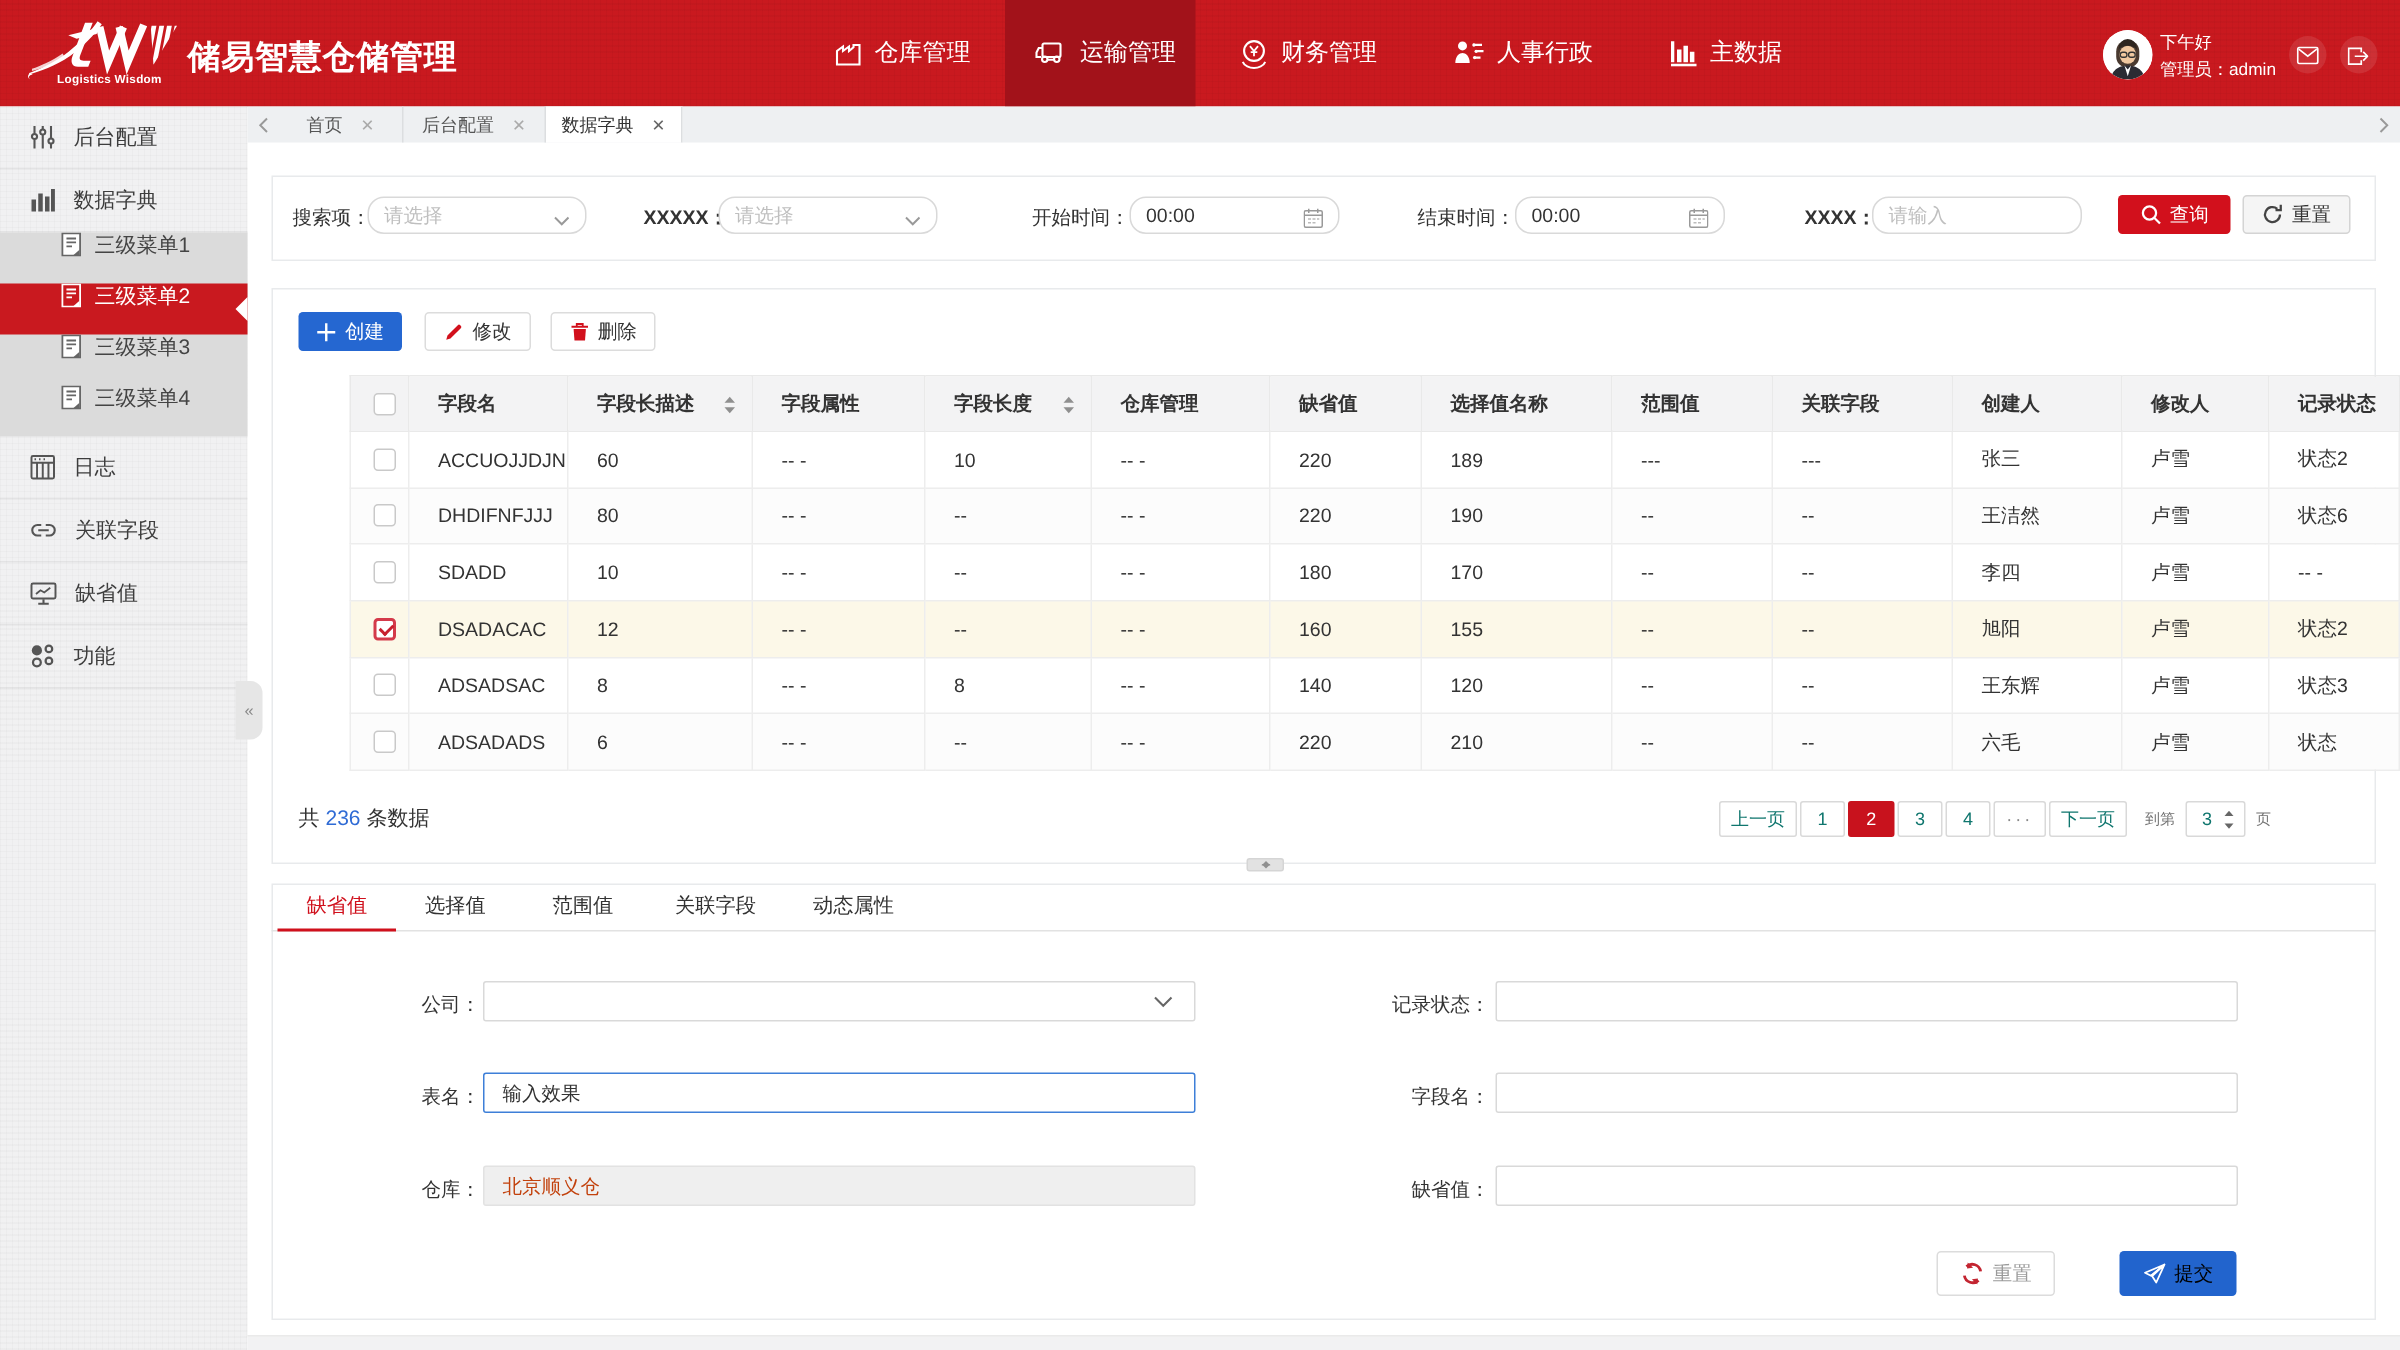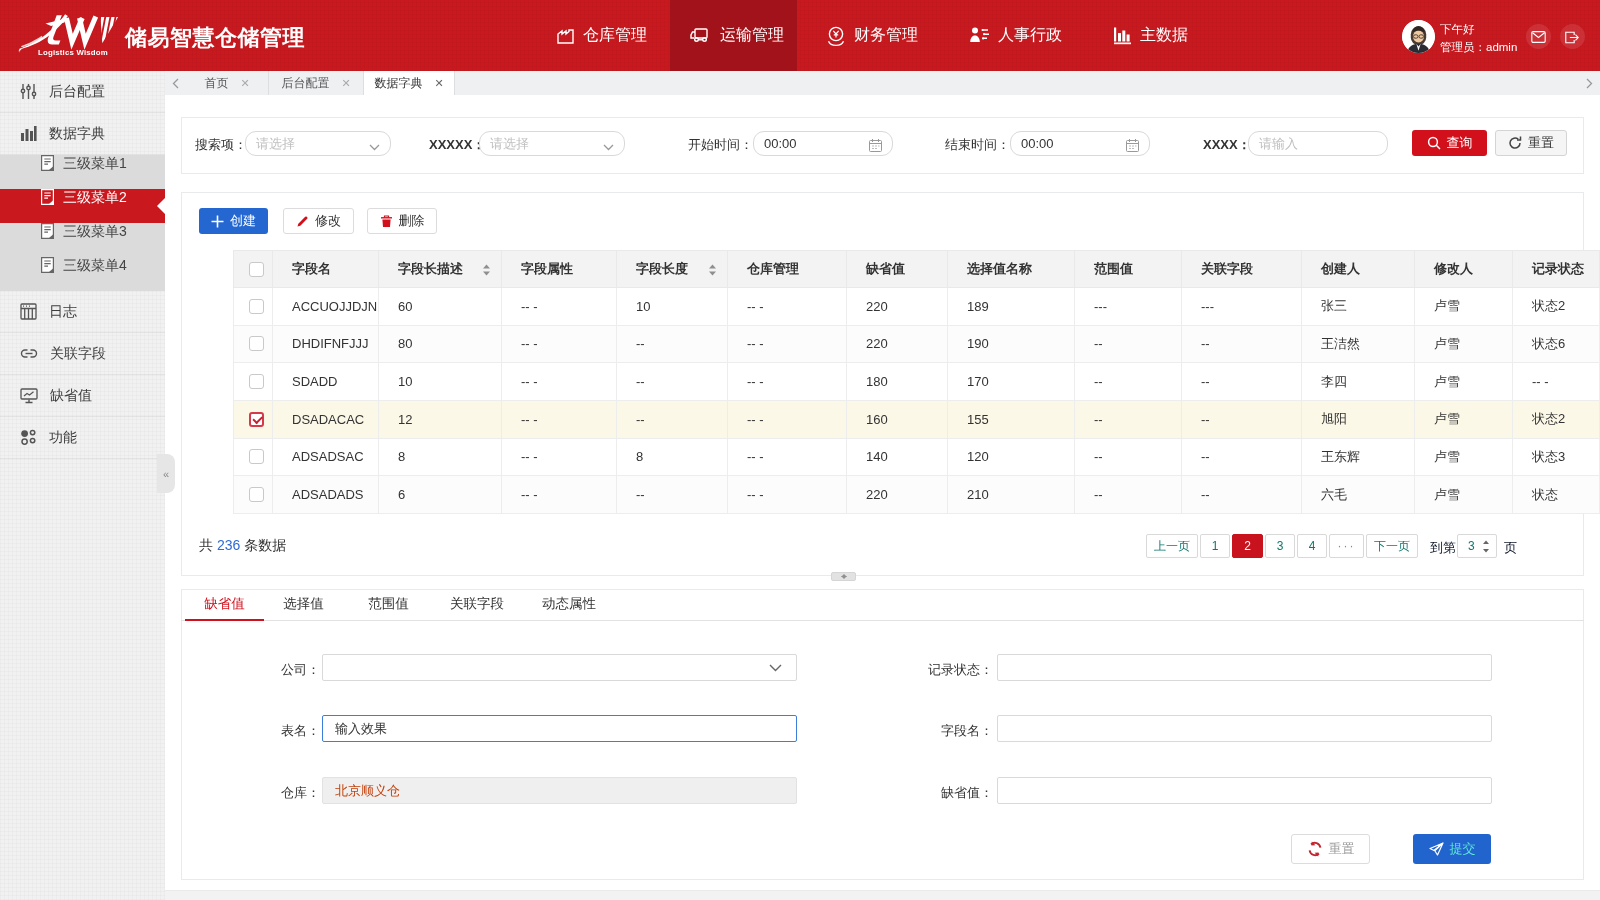--- a/index.html
+++ b/index.html
@@ -78,36 +78,36 @@
 .sortico { position:absolute; right:10px; top:12px; }
 .cb { width:15px; height:15px; border:1px solid #c9c9c9; border-radius:3px; background:#fff; margin-left:5px; }
 .cb.red { border:2px solid #d43a4a; position:relative; }
 .cb.red:after { content:""; position:absolute; left:1.5px; top:2.5px; width:7px; height:3.5px; border-left:2px solid #c8202e; border-bottom:2px solid #c8202e; transform:rotate(-45deg); }
 
 
 .pgtotal { position:absolute; left:199px; top:537px; font-size:14px; color:#333; }
 .pgtotal b { color:#2f6bd5; font-weight:normal; padding:0 4px; }
 .pgbtn { position:absolute; top:534px; height:24px; border:1px solid #d9d9d9; border-radius:2px; background:#fff; color:#0f766e; font-size:12px; display:flex; align-items:center; justify-content:center; }
 .pgbtn.on { background:#c8121d; border-color:#c8121d; color:#fff; }
-.pgtext { position:absolute; top:539px; font-size:13px; color:#0f172a; }
+.pgtext { position:absolute; top:539px; font-size:10px; color:#737373; }
 
 .divider-pill { position:absolute; left:831px; top:572px; width:25px; height:9px; background:#e2e2e2; border:1px solid #d5d5d5; border-radius:2px; }
 .divider-pill:after { content:""; position:absolute; left:9px; top:1px; font-size:7px; color:#888;
   width:0; height:0; border-left:3px solid transparent; border-right:3px solid transparent; border-bottom:3px solid #909090; }
 .divider-pill:before { content:""; position:absolute; left:9px; bottom:1px;
   width:0; height:0; border-left:3px solid transparent; border-right:3px solid transparent; border-top:3px solid #909090; }
 
 
 .btabs { position:absolute; left:181px; top:589px; width:1403px; height:32px; border-bottom:1px solid #e2e2e2; }
 .btab { position:absolute; top:0; height:32px; line-height:30px; text-align:center; font-size:13.5px; color:#333; }
 .btab.on { color:#d0101c; border-bottom:2px solid #d0101c; }
 .blabel { position:absolute; font-size:13px; color:#333; }
 .binput { position:absolute; height:27px; border:1px solid #d9d9d9; border-radius:2px; background:#fff; font-size:13px; color:#333; display:flex; align-items:center; padding:0 12px; }
 #btnReset2 { left:1291px; top:834px; width:79px; height:30px; background:#fff; border:1px solid #dcdcdc; color:#333; }
-#btnSubmit { left:1413px; top:834px; width:78px; height:30px; background:#2264cd; color:#5eead4; }
+#btnSubmit { left:1413px; top:834px; width:78px; height:30px; background:#2264cd; color:#000000; }
 </style>
 </head>
 <body>
 
 <div class="topbar">
   <div class="nav-active-bg"></div>
   <svg class="logo" width="112" height="54" viewBox="0 0 120 58">
     <defs>
         <clipPath id="flag">
           <path d="M97 14 H116 L99 42 Z"></path>

